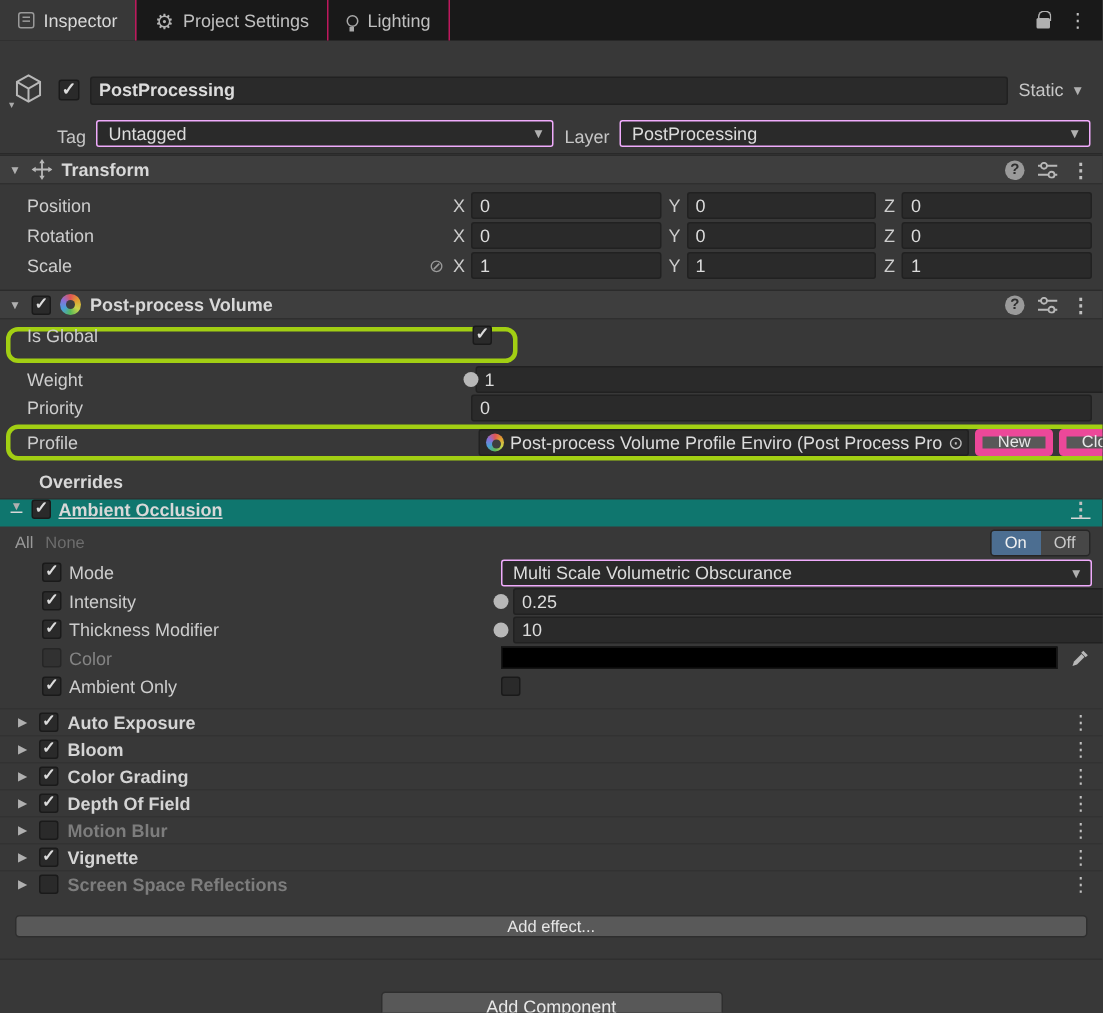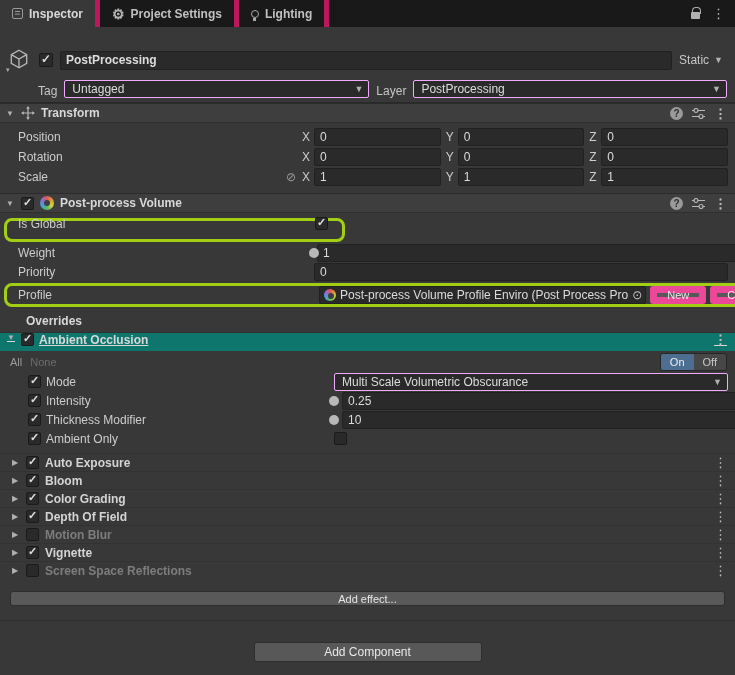--- a/index.html
+++ b/index.html
@@ -5,21 +5,21 @@
   * { box-sizing: border-box; }
   html,body { margin:0; padding:0; }
   body {
     width:735px; height:675px; overflow:hidden;
     background:#383838; color:#d2d2d2;
     font-family:"Liberation Sans", sans-serif; font-size:12px;
     -webkit-font-smoothing:antialiased;
   }
   
   .tabbar { height:27px; background:#191919; display:flex; align-items:stretch; }
-  .tab { display:flex; align-items:center; gap:6px; padding:0 12px; color:#c0c0c0; border-right:5px solid #be185d; cursor:default;font-weight:bold; }
+  .tab { display:flex; align-items:center; gap:6px; padding:0 12px; color:#c0c0c0; border-right:1px solid #be185d; cursor:default; }
   .tab.active { background:#383838; color:#d8d8d8; }
   .tabbar-right { margin-left:auto; display:flex; align-items:center; gap:12px; padding-right:10px; }
   .kebab { color:#c0c0c0; font-size:13px; line-height:1; cursor:default; }
   .lock-icon { width:9px; height:7px; background:#b0b0b0; border-radius:1px; position:relative; margin-top:4px; }
   .lock-icon::before { content:""; position:absolute; top:-5px; left:1px; width:7px; height:6px;
      border:1.5px solid #b0b0b0; border-bottom:none; border-radius:4px 4px 0 0; }
   .doc-icon { width:11px; height:11px; border:1.2px solid #9a9a9a; border-radius:2px; position:relative; }
   .doc-icon::after { content:""; position:absolute; left:1.5px; top:2px; width:5px; height:1.2px; background:#9a9a9a; box-shadow:0 2.6px 0 #9a9a9a; }
   .gear-icon { color:#b4b4b4; font-size:14px; line-height:1; }
   .bulb-icon { width:8px; height:8px; border:1.4px solid #a8a8a8; border-radius:50%; position:relative; }
@@ -83,21 +83,21 @@
   .row-profile .green-box { flex:1; padding:0 5px 0 11px; gap:4px; }
   .row-profile .vlabel { flex:0 0 297px; }
   .slider { position:relative; height:16px; flex:1; margin-right:3px; }
   .slider .track { position:absolute; left:0; right:0; top:7px; height:2px; background:#626262; }
   .slider .knob { position:absolute; top:3px; width:10px; height:10px; border-radius:50%; background:#b8b8b8; margin-left:-5px; }
   .valbox { width:46px; flex:none; }
   .objfield { flex:1; height:18px; background:#2a2a2a; border:1px solid #212121; border-radius:2px;
               display:flex; align-items:center; gap:4px; padding:0 3px 0 4px; overflow:hidden; }
   .objfield .objtext { flex:1; white-space:nowrap; overflow:hidden; color:#dcdcdc; }
   .picker-icon { color:#c0c0c0; font-size:12px; flex:none; }
-  .mini-btn { height:18px; background:#585858; border:7px solid #ec4899; border-radius:3px; color:#e8e8e8;
+  .mini-btn { height:18px; background:#585858; border:5px solid #ec4899; border-radius:3px; color:#e8e8e8;
               font-size:11px; display:flex; align-items:center; padding:0 10px; cursor:default; flex:none; }
   .overrides-label { font-weight:bold; color:#d8d8d8; padding:6px 0 4px 10px;margin-left:16px; }
 
   
   .ao-header { height:19px; display:flex; align-items:flex-start; gap:5px; padding:0 8px 0 6px;
                font-weight:bold; color:#d8d8d8; border-top:1px solid #303030; background:#0f766e;text-decoration:underline; }
   .allnone-row { height:21px; display:flex; align-items:center; gap:8px; padding:0 8px 0 10px; }
   .allnone-row .all { color:#9a9a9a; font-size:11px; }
   .allnone-row .none { color:#6d6d6d; font-size:11px; }
   .seg { margin-left:auto; display:flex; border:1px solid #262626; border-radius:3px; overflow:hidden; }
@@ -345,20 +345,31 @@
   <div class="aorow">
     <span class="cb small checked"></span>
     <span class="aolabel">Thickness Modifier</span>
     <div class="slider">
       <div class="track"></div>
       <div class="knob" style="left:98%;"></div>
     </div>
     <input class="field valbox" value="10" style="">
   </div>
 
+  <div class="aorow">
+    <span class="cb small dim"></span>
+    <span class="aolabel dim">Color</span>
+    <div class="color-swatch"></div>
+    <span class="eyedrop">
+      <svg width="12" height="12" viewBox="0 0 12 12">
+          <path d="M1 11 L2 8 L7 3 L9 5 L4 10 Z" fill="#b8b8b8"></path>
+          <path d="M7.5 1.5 L10.5 4.5" stroke="#b8b8b8" stroke-width="2"></path>
+        </svg>
+    </span>
+  </div>
 
   <div class="aorow">
     <span class="cb small checked"></span>
     <span class="aolabel">Ambient Only</span>
     <span class="cb small"></span>
   </div>
 
   <div class="effects-list">
     <div class="effect-row">
       <span class="fold right"></span>

